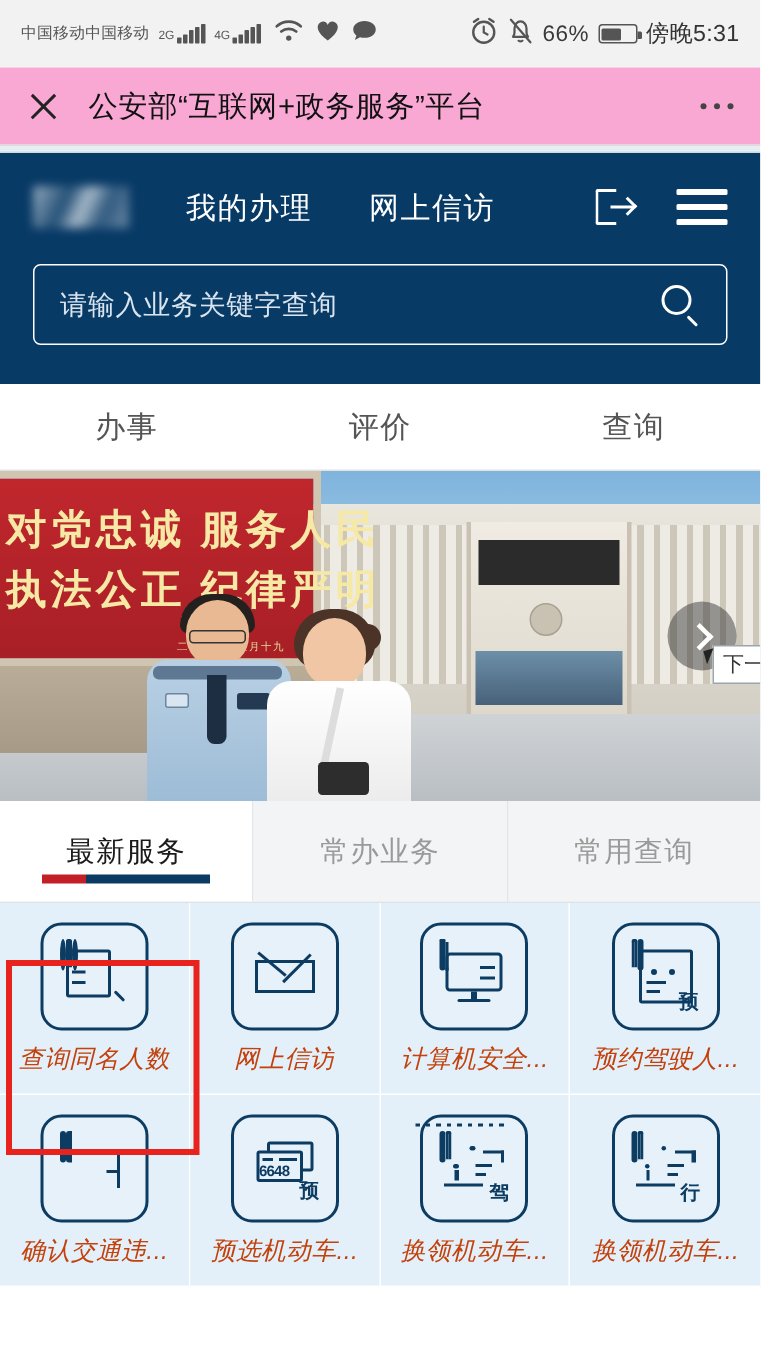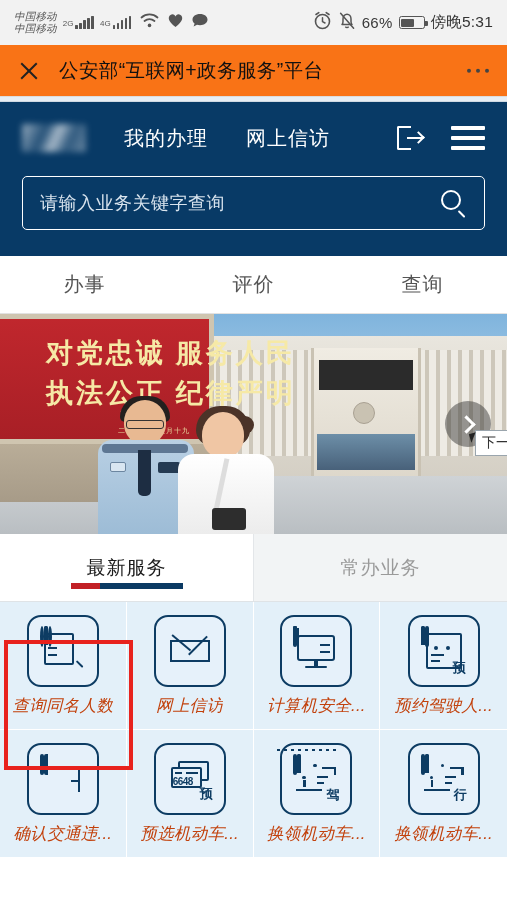--- a/index.html
+++ b/index.html
@@ -9,22 +9,22 @@
     background: #ffffff; overflow: hidden;
   }
   #screen { position: relative; width: 507px; height: 897px; overflow: hidden; background:#fff; }
 
   
   .statusbar {
     height: 45px; background: #f2f2f2; display: flex; align-items: center;
     padding: 0 14px; color: #4a4a4a; position: relative;
   }
   .sb-left { display: flex; align-items: center; gap: 4px; }
-  .carriers { display: flex; flex-direction: column; justify-content: center;
-    font-size: 10.5px; line-height: 11.5px; color:#555; letter-spacing:0.2px;font-style:italic; }
+  .carriers { display: flex; flex-direction: row; justify-content: center;
+    font-size: 10.5px; line-height: 11.5px; color:#555; letter-spacing:0.2px; }
   .sig-group { display:flex; align-items:flex-end; gap:1px; margin-left:2px; }
   .sig-label { font-size:8px; color:#555; line-height:8px; margin-right:1px; align-self:flex-start; margin-top:4px;}
   .bars { display:flex; align-items:flex-end; gap:1.5px; height:13px; }
   .bars i { display:block; width:2.5px; background:#555; border-radius:0.5px; }
   .bars i:nth-child(1){height:4px}
   .bars i:nth-child(2){height:6.5px}
   .bars i:nth-child(3){height:9px}
   .bars i:nth-child(4){height:11px}
   .bars i:nth-child(5){height:13px}
   .wifi { margin-left:5px; }
@@ -32,21 +32,21 @@
   .chat { margin-left:4px; }
   .sb-right { position:absolute; right:14px; top:0; height:45px; display:flex; align-items:center; gap:6px; }
   .batt-pct { font-size:15px; color:#3a3a3a; letter-spacing:0.3px;text-align:center; }
   .batt { width:26px; height:13px; border:1.6px solid #555; border-radius:2.5px; position:relative; display:flex; align-items:center; padding:1.5px;}
   .batt:after { content:""; position:absolute; right:-4px; top:3.5px; width:2.5px; height:5px; background:#555; border-radius:0 1px 1px 0;}
   .batt-fill { height:100%; width:62%; background:#555; border-radius:1px;}
   .clock { font-size:15.5px; color:#333; letter-spacing:0.2px; }
 
   
   .titlebar {
-    height: 52px; background:#f97316; display:flex; align-items:center;
+    height: 52px; background:#f9a8d4; display:flex; align-items:center;
     padding: 0 18px; position:relative; border-bottom:1px solid #dcdcdc;
   }
   .close-x { width:22px; height:22px; position:relative; flex:0 0 auto; cursor:pointer;}
   .close-x:before, .close-x:after {
     content:""; position:absolute; left:0; top:10px; width:22px; height:2.1px; background:#222;
   }
   .close-x:before { transform: rotate(45deg); }
   .close-x:after  { transform: rotate(-45deg); }
   .page-title { margin-left:19px; font-size:19.5px; color:#111; letter-spacing:0.4px; white-space:nowrap; }
   .dots { position:absolute; right:18px; top:50%; transform:translateY(-50%); display:flex; gap:4.5px; cursor:pointer;}
@@ -101,21 +101,21 @@
   }
 
   
   .banner { position:relative; height:220px; overflow:hidden; background:#bcd3e6; }
   .b-sky { position:absolute; inset:0;
      background: linear-gradient(to bottom, #7fb4dd 0%, #aecfe8 42%, #d7e6f0 70%, #cfd8dc 100%); }
   .b-board { position:absolute; left:-4px; top:0px; width:218px; height:130px;
      background: linear-gradient(180deg,#c0272d 0%, #a81f26 100%);
      border:5px solid #cfc5b0; border-left:none; }
   .b-board .line { color:#f6e9a6; font-family:"Liberation Serif", serif; font-weight:bold;
-     letter-spacing:3px; white-space:nowrap;margin-left:42px; }
+     letter-spacing:3px; white-space:nowrap; }
   .b-board .l1 { position:absolute; left:8px; top:16px; font-size:27px; }
   .b-board .l2 { position:absolute; left:8px; top:56px; font-size:27px; }
   .b-sign { position:absolute; left:120px; top:92px; color:#f0dfa0; font-size:12px;
       font-family:"Liberation Serif", serif; transform:rotate(-6deg); }
   .b-sign2 { position:absolute; left:118px; top:112px; color:#e8d9a0; font-size:7px;
       font-family:"Liberation Serif", serif; letter-spacing:1px;}
   .b-wall { position:absolute; left:0; top:130px; width:230px; height:58px;
       background: linear-gradient(180deg,#b9ad98,#a79b88); }
   .b-ground { position:absolute; left:0; bottom:0; width:100%; height:58px;
       background: linear-gradient(180deg,#cfd3d6 0%, #b9bec2 100%); }
@@ -430,20 +430,23 @@
     <div class="b-cursor"></div>
   </div>
 
   <div class="sectabs">
     <div class="stab active">
       <span>最新服务</span>
     </div>
     <div class="stab">
       <span>常办业务</span>
     </div>
+    <div class="stab">
+      <span>常用查询</span>
+    </div>
   </div>
 
   <div class="grid">
 
     <div class="cell">
       <div class="iconbox">
         <div class="ic ic-name">
           <span class="box-o doc"></span><span class="st l1"></span><span class="st l2"></span><span class="st l3"></span>
           <span class="ph"></span><span class="pb"></span><span class="mg"></span><span class="st mh"></span>
         </div>

